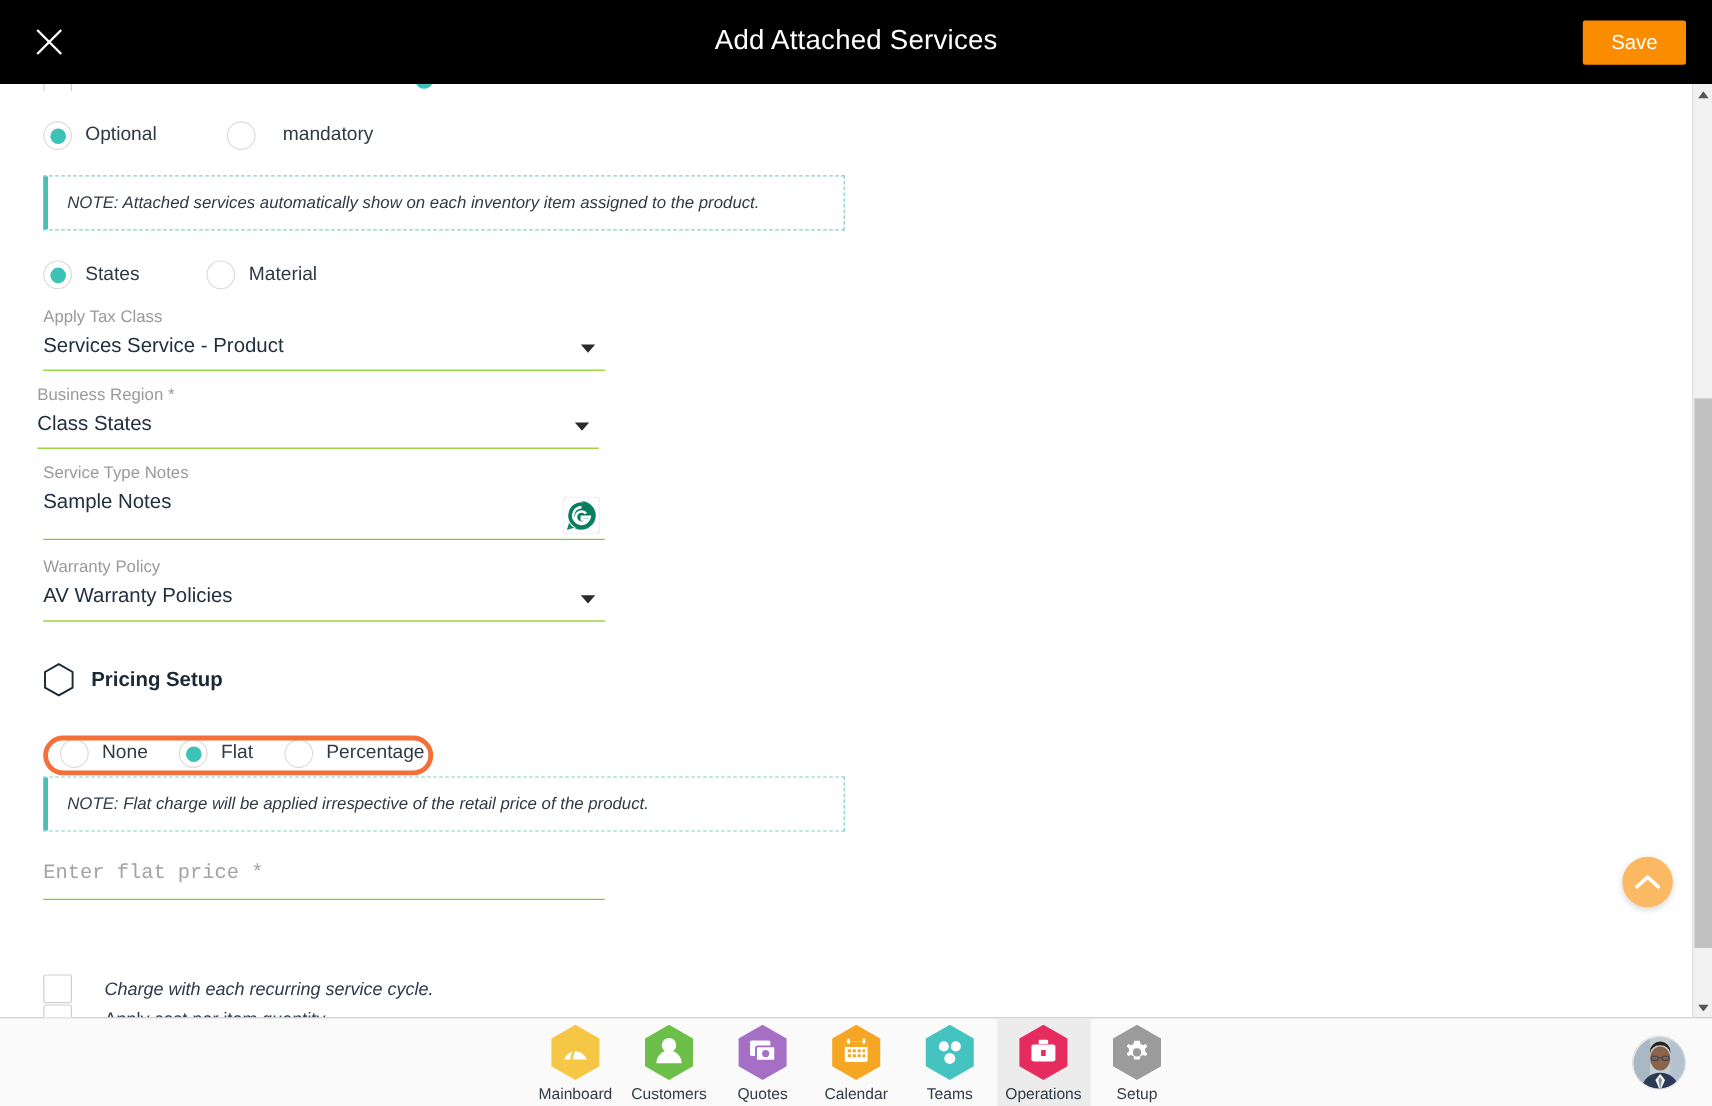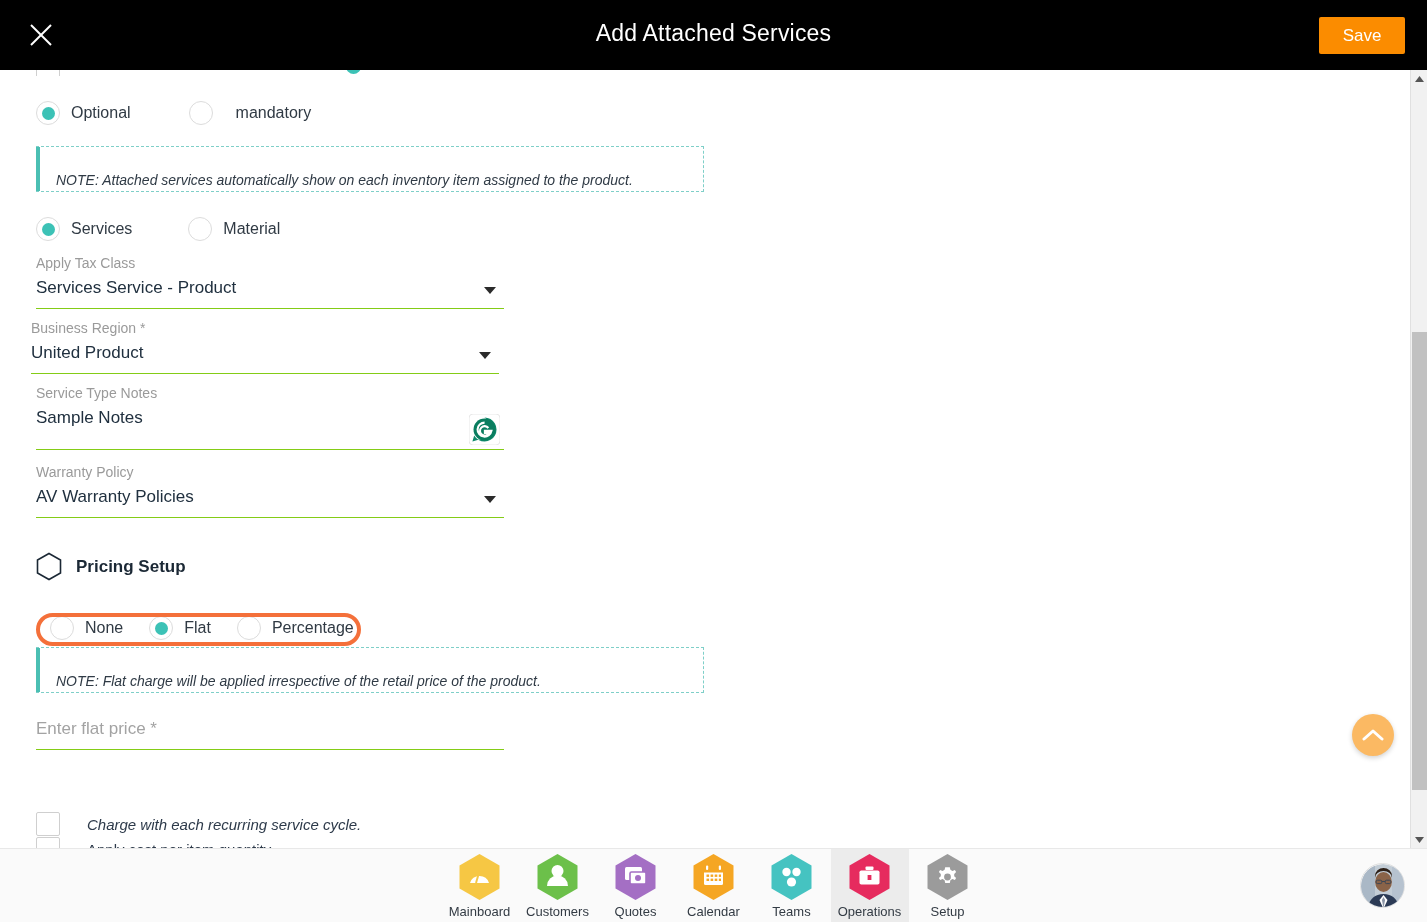--- a/index.html
+++ b/index.html
@@ -130,21 +130,21 @@
     white-space: nowrap;
   }
 
   
   .note-box {
     position: absolute;
     border: 1px dashed #7ecfc8;
     border-left: none;
     background: #ffffff;
     display: flex;
-    align-items: flex-end;
+    align-items: center;
   }
   .note-bar {
     position: absolute;
     left: 0; top: 0; bottom: 0;
     width: 4px;
     background: #4BBFB3;
   }
   .note-text {
     font-style: italic;
     font-size: 14px;
@@ -168,20 +168,21 @@
     font-size: 17px;
     color: #20303f;
     line-height: 1;
     padding-bottom: 12px;
   }
   .field-placeholder {
     font-size: 17px;
     color: #a3a3a3;
     line-height: 1;
     padding-bottom: 12px;
+    font-family: Liberation Mono, monospace;
   }
   .caret {
     position: absolute;
     right: 8px;
     bottom: 14px;
     width: 0; height: 0;
     border-left: 6px solid transparent;
     border-right: 6px solid transparent;
     border-top: 7px solid #2b2b2b;
     cursor: pointer;
@@ -366,37 +367,37 @@
       </div>
 
       <div class="note-box" style="left:36px; top:76px; width:668px; height:46px;">
         <div class="note-bar"></div>
         <div class="note-text">NOTE: Attached services automatically show on each inventory item assigned to the product.</div>
       </div>
 
       <div class="radio-row" style="left:36px; top:147px;">
         <div class="radio-item">
           <span class="radio-circle on"></span>
-          <span class="radio-label">Services</span>
+          <span class="radio-label">States</span>
         </div>
         <div class="radio-item" style="margin-left:22px;">
           <span class="radio-circle"></span>
           <span class="radio-label">Material</span>
         </div>
       </div>
 
       <div class="field" style="left:36px; top:186px; width:468px;">
         <div class="field-label">Apply Tax Class</div>
         <div class="field-value">Services Service - Product</div>
         <span class="caret"></span>
       </div>
 
       <div class="field" style="left:31px; top:251px; width:468px;">
         <div class="field-label">Business Region *</div>
-        <div class="field-value">United Product</div>
+        <div class="field-value">Class States</div>
         <span class="caret"></span>
       </div>
 
       <div class="field" style="left:36px; top:316px; width:468px; height:64px;">
         <div class="field-label">Service Type Notes</div>
         <div class="field-value">Sample Notes</div>
         <span class="grammarly">
           <svg width="31" height="31" viewBox="0 0 31 31">
             <rect x="0" y="0" width="31" height="31" rx="4" fill="#ffffff" stroke="#e8e8e8" stroke-width="1"></rect>
             <path d="M15.5 3.5 A12 12 0 1 1 5.2 21.6 L3.4 27.6 L9.4 25.8 A12 12 0 0 0 15.5 3.5 Z" fill="#0f8a6b"></path>

